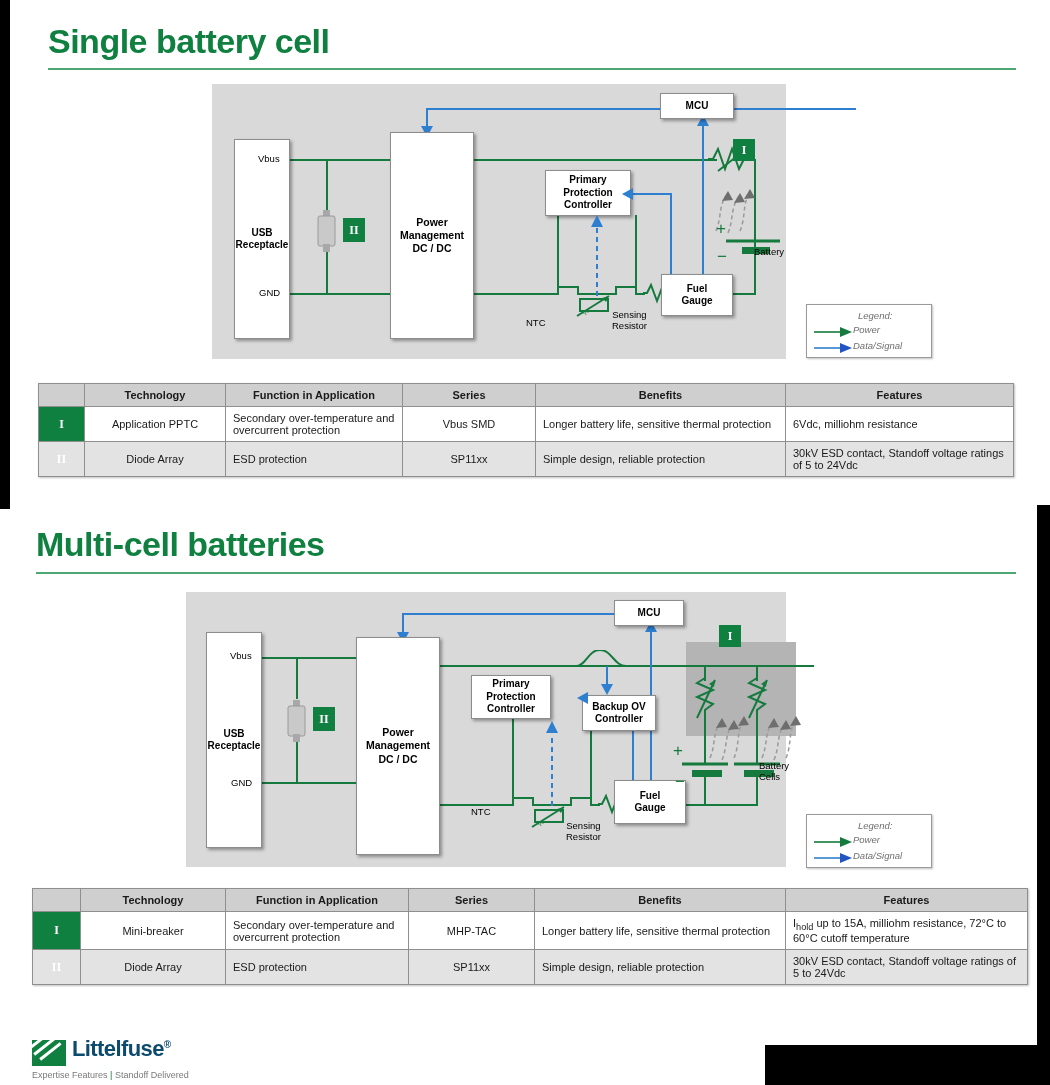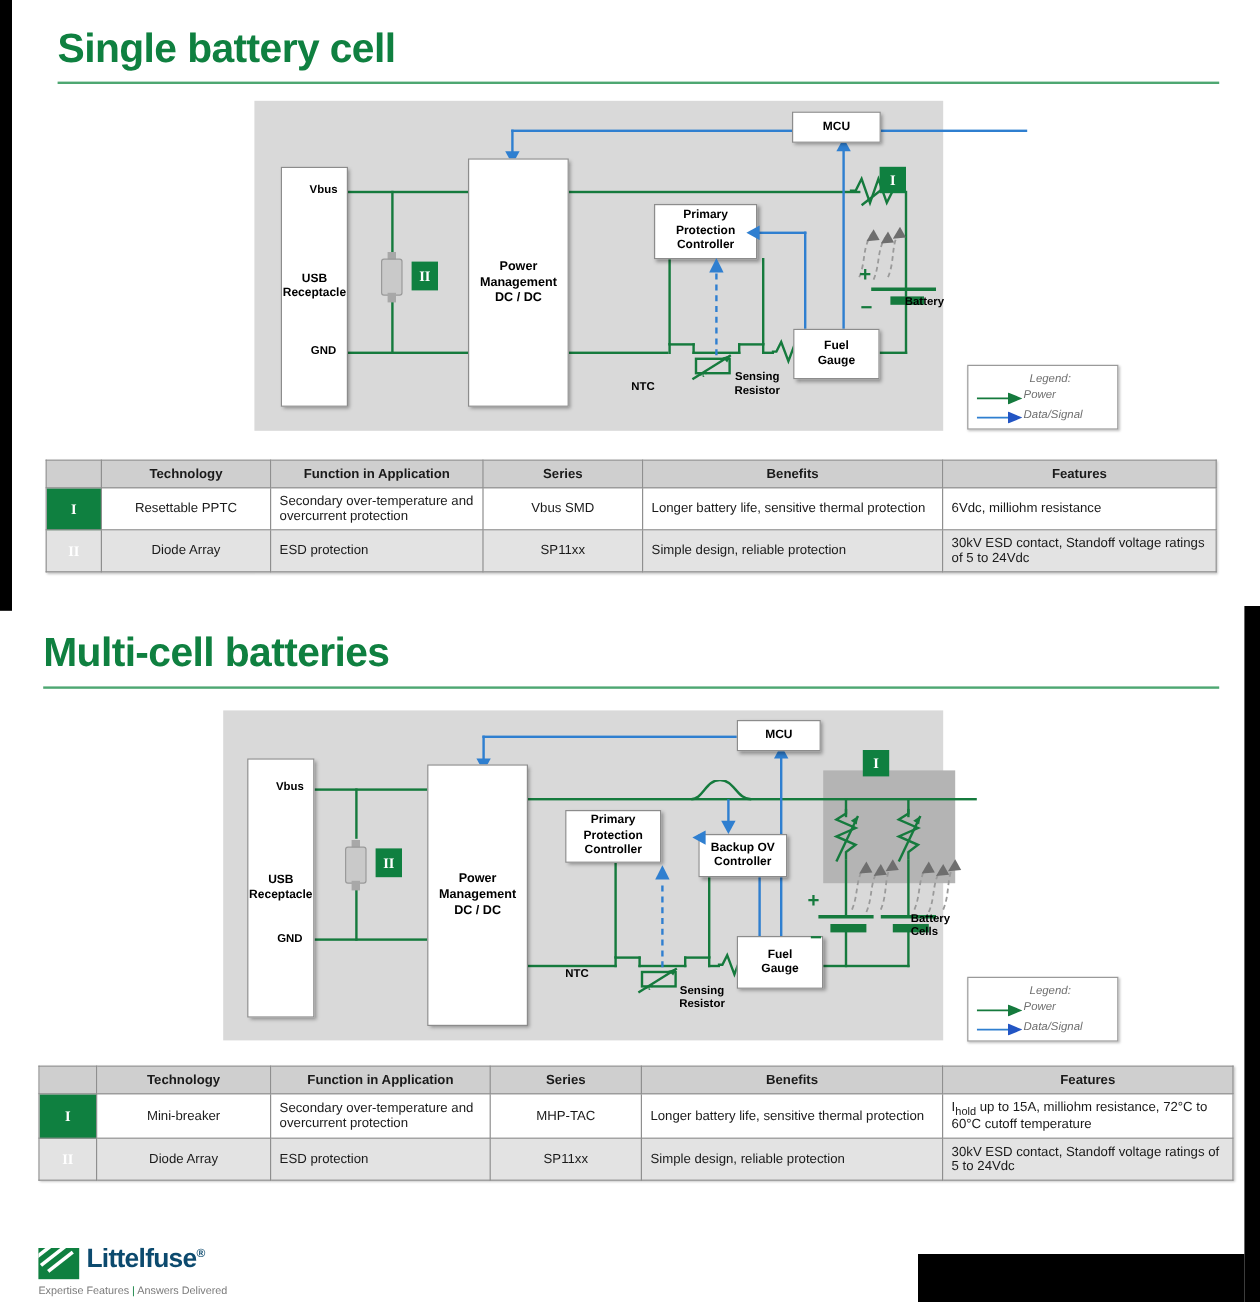--- a/index.html
+++ b/index.html
@@ -26,21 +26,21 @@
 
   .node{
     position:absolute;background:#fff;border:1px solid #8c8c8c;
     box-shadow:2px 2px 3px rgba(0,0,0,.35);
     display:flex;align-items:center;justify-content:center;
     text-align:center;font-weight:bold;font-size:10px;color:#000;
     line-height:1.25;box-sizing:border-box;z-index:4;
   }
   .node.big{font-size:10.5px;}
   .lbl{
-    position:absolute;font-weight:bold;font-size:9.5px;color:#000;
+    position:absolute;font-weight:normal;font-size:9.5px;color:#000;
     line-height:1.2;white-space:nowrap;z-index:5;
   }
   .lbl.c{text-align:center;}
 
   
   .w{position:absolute;z-index:2;}
   .wg{background:#157a3d;}
   .wb{background:#2f7fd0;}
   .wh{height:2px;}
   .wv{width:2px;}
@@ -262,21 +262,21 @@
       <th>Technology</th>
       <th>Function in Application</th>
       <th>Series</th>
       <th>Benefits</th>
       <th>Features</th>
     </tr>
   </thead>
   <tbody>
     <tr>
       <td class="idx">I</td>
-      <td class="ctr">Resettable PPTC</td>
+      <td class="ctr">Application PPTC</td>
       <td>Secondary over-temperature and overcurrent protection</td>
       <td class="ctr">Vbus SMD</td>
       <td>Longer battery life, sensitive thermal protection</td>
       <td>6Vdc, milliohm resistance</td>
     </tr>
     <tr class="alt">
       <td class="idx">II</td>
       <td class="ctr">Diode Array</td>
       <td>ESD protection</td>
       <td class="ctr">SP11xx</td>
@@ -499,14 +499,14 @@
   </tbody>
 </table>
 
 <div id="footer-logo">
   <div class="logo-mark">
     <i style="left:-4px;top:8px;width:26px;"></i>
     <i style="left:2px;top:13px;width:26px;"></i>
     <i style="left:8px;top:18px;width:26px;"></i>
   </div>
   <div class="logo-word"><span>Littelfuse</span><sup>®</sup></div>
-  <div class="logo-tag"><span>Expertise Features</span> <span class="sep">|</span> <span>Answers Delivered</span></div>
+  <div class="logo-tag"><span>Expertise Features</span> <span class="sep">|</span> <span>Standoff Delivered</span></div>
 </div>
 
 </body></html>

